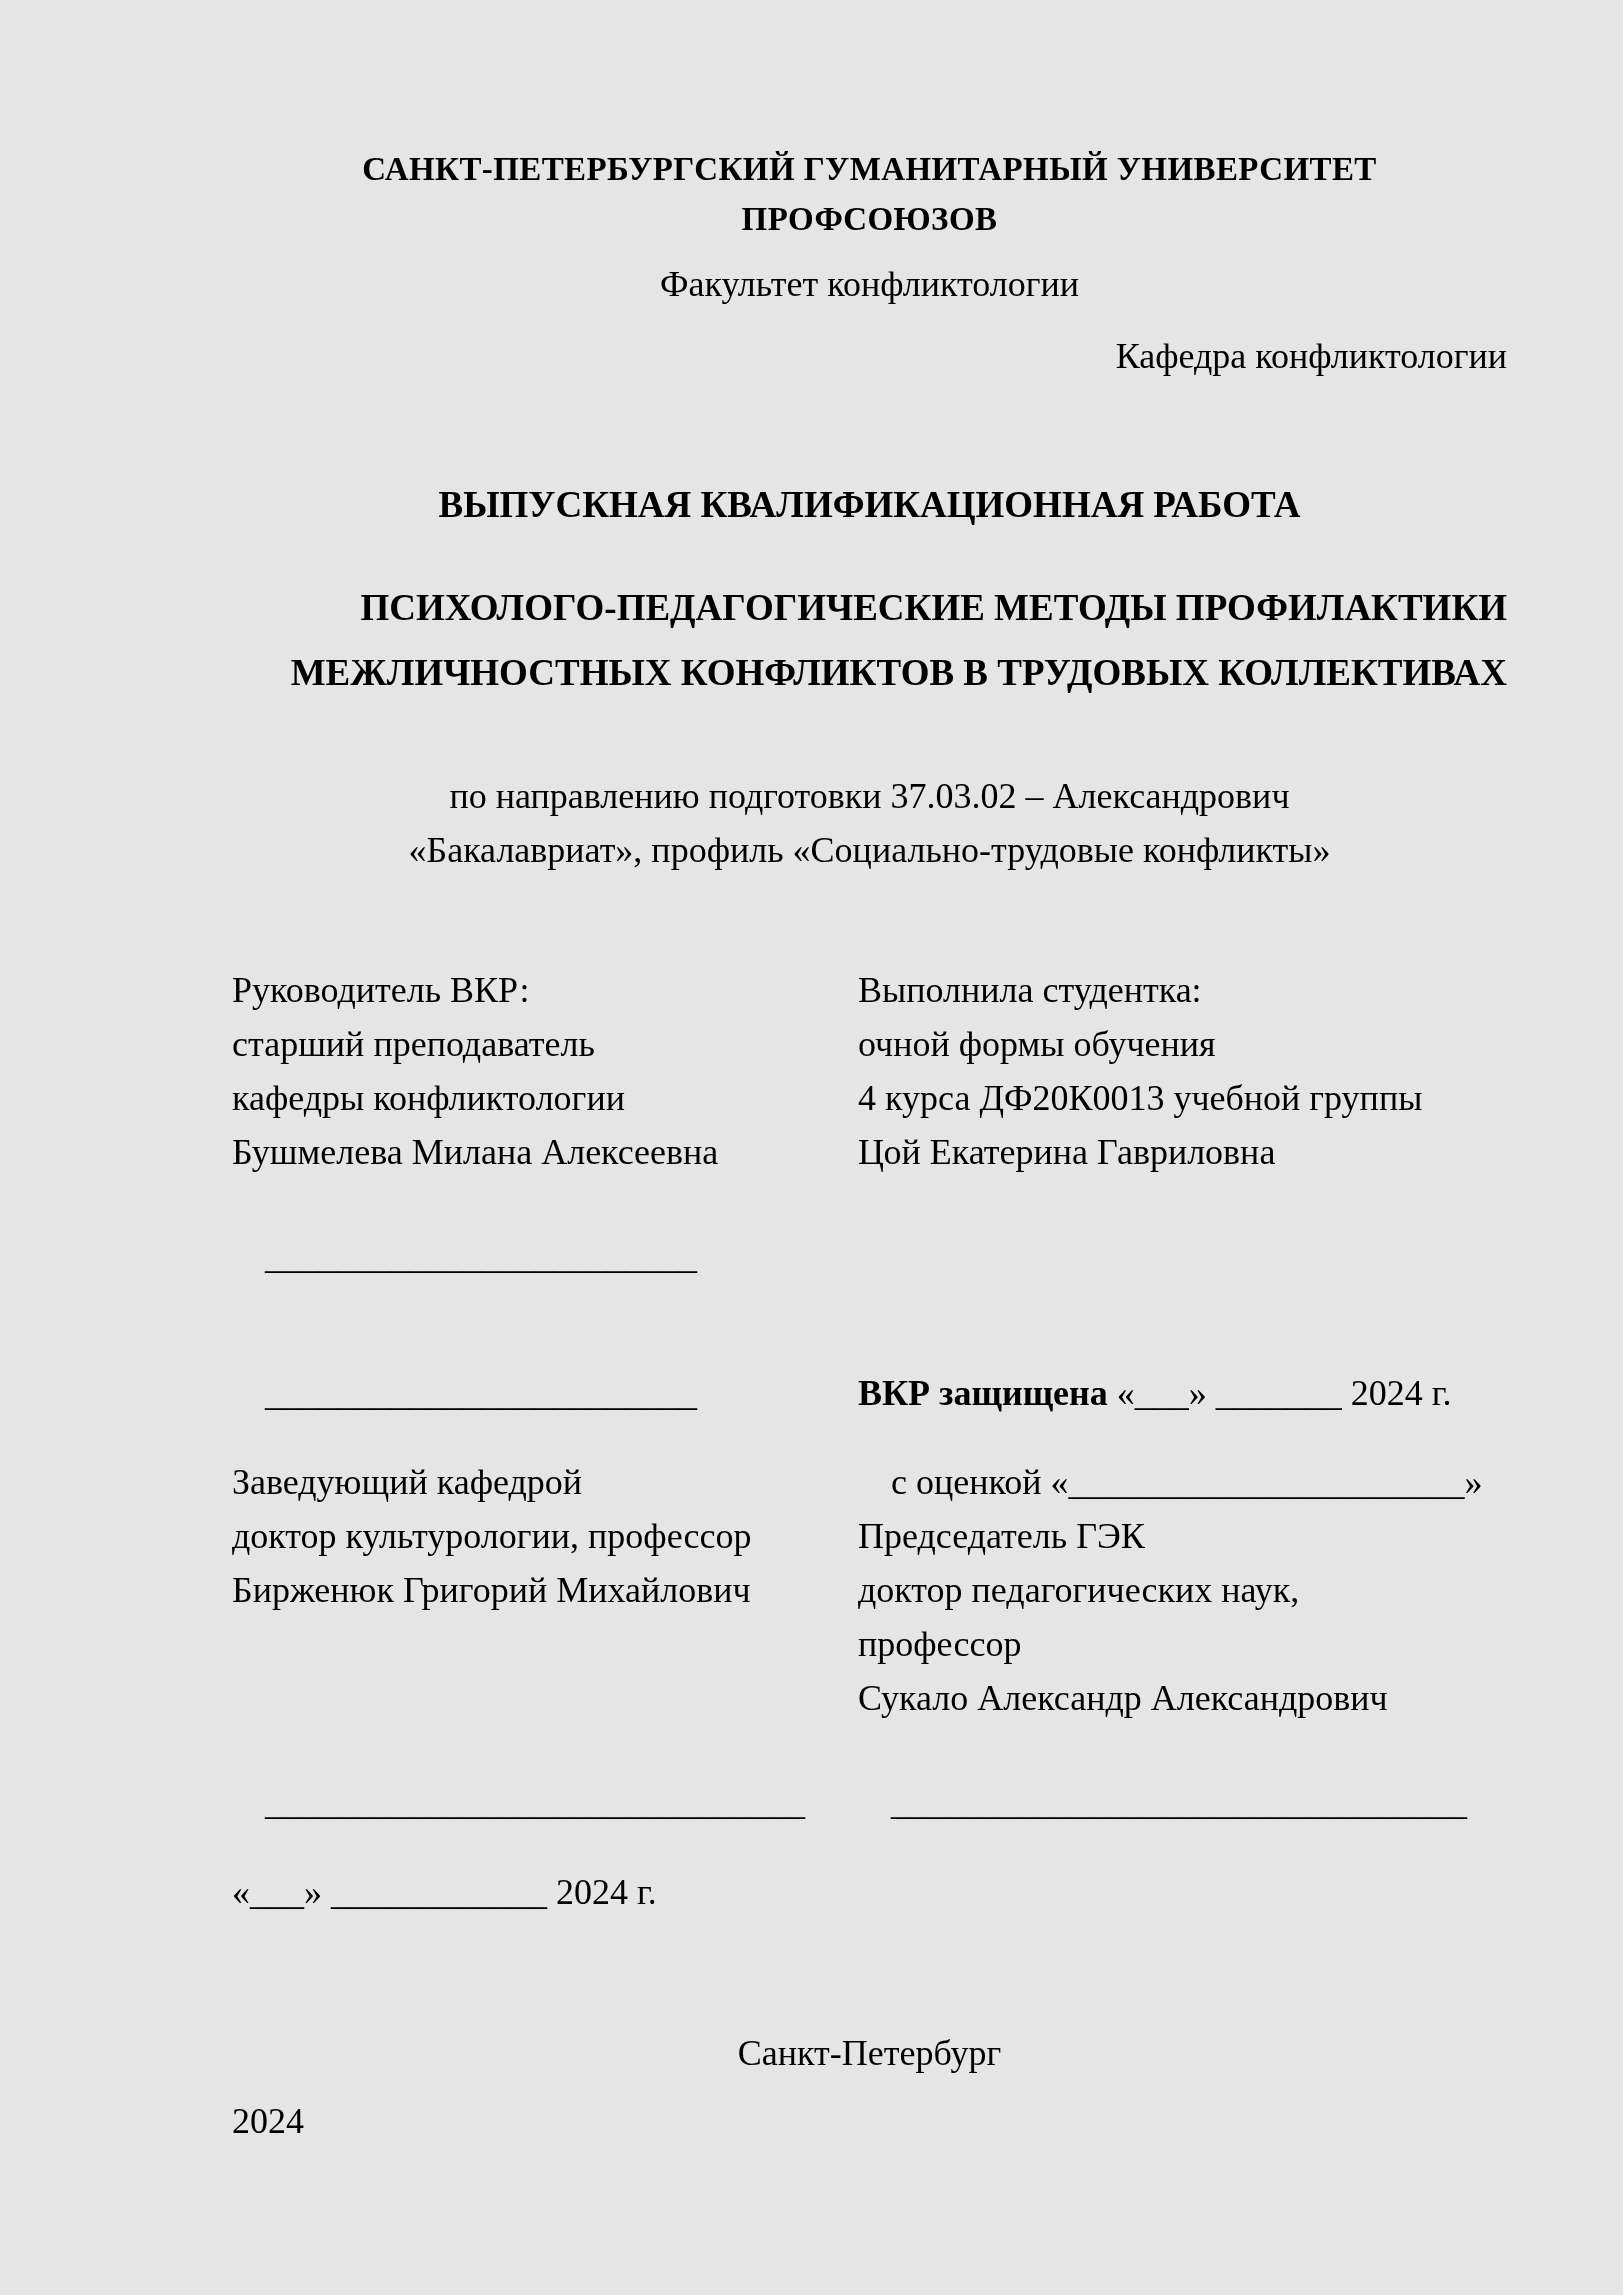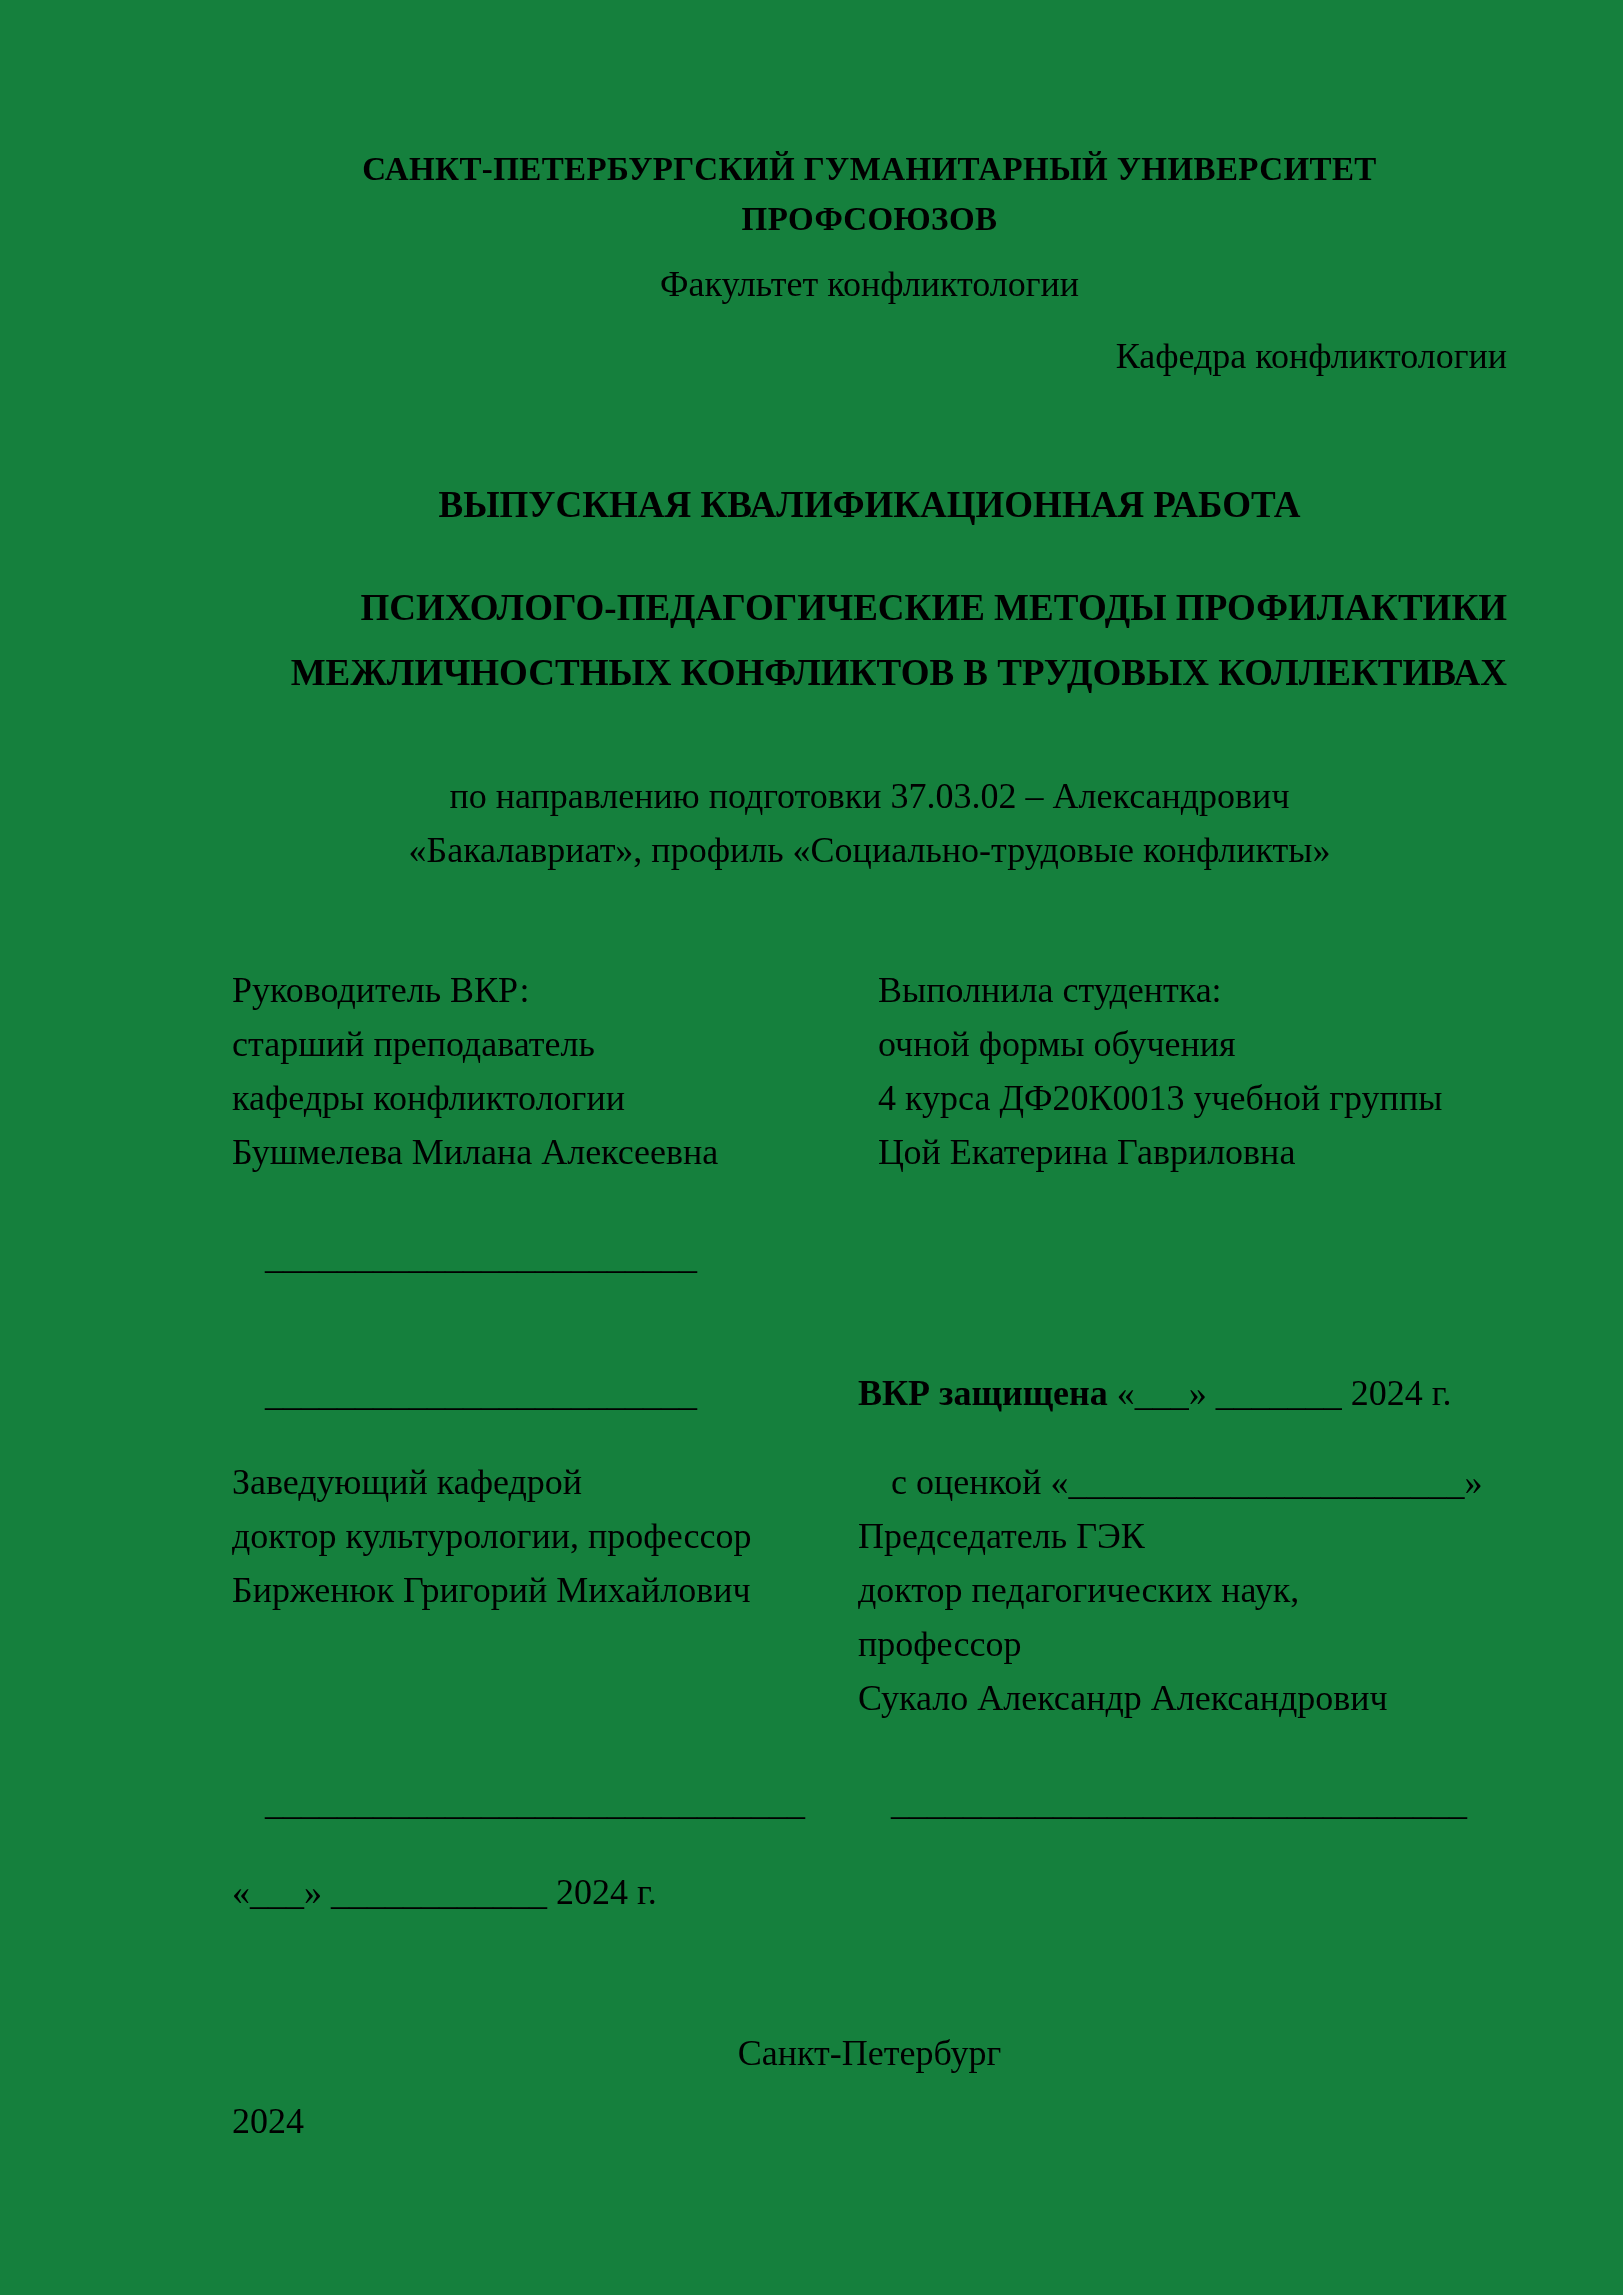--- a/index.html
+++ b/index.html
@@ -5,21 +5,21 @@
   html, body {
     margin: 0;
     padding: 0;
     background: #ffffff;
   }
   .page {
     position: relative;
     width: 1623px;
     height: 2295px;
     box-sizing: border-box;
-    background: #15803d;
+    background: #e5e5e5;
     color: #000000;
     font-family: "Liberation Serif", "DejaVu Serif", serif;
     font-size: 36px;
     line-height: 1.5;
     padding: 145px 116px 0 232px;
     overflow: hidden;
   }
   .bold   { font-weight: bold; }
 
   .university-name {
@@ -47,21 +47,21 @@
   .program-block {
     text-align: center;
     margin-top: 63px;
   }
 
   .two-col {
     display: grid;
     grid-template-columns: 626px 1fr;
     align-items: start;
   }
-  .cols-people { margin-top: 86px; gap: 20px; }
+  .cols-people { margin-top: 86px; }
   .sig-row-1   { margin-top: 50px; }
   .sig-row-2   { margin-top: 83px; }
   .cols-heads  { margin-top: 35px; }
   .sig-row-3   { margin-top: 50px; }
 
   .date-row { margin-top: 36px; }
 
   .footer-city { text-align: center; margin-top: 107px; }
   .footer-year { text-align: left; margin-top: 14px; }
 

